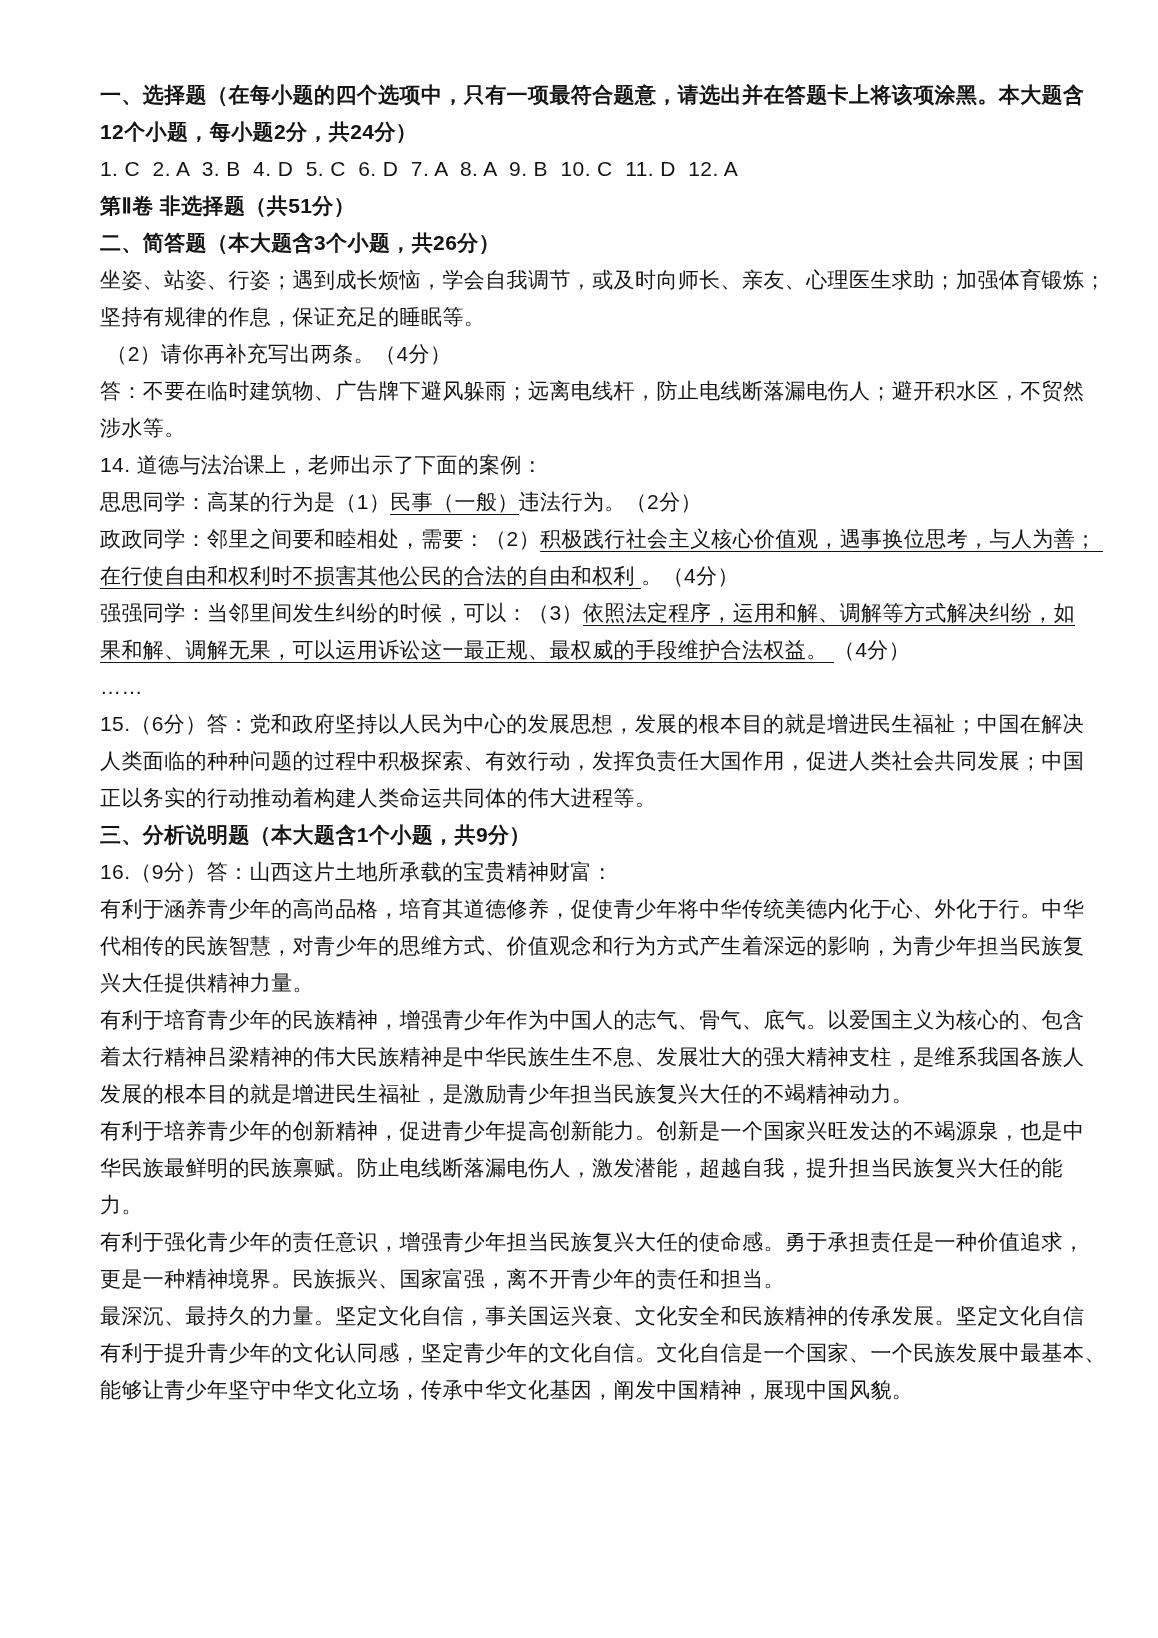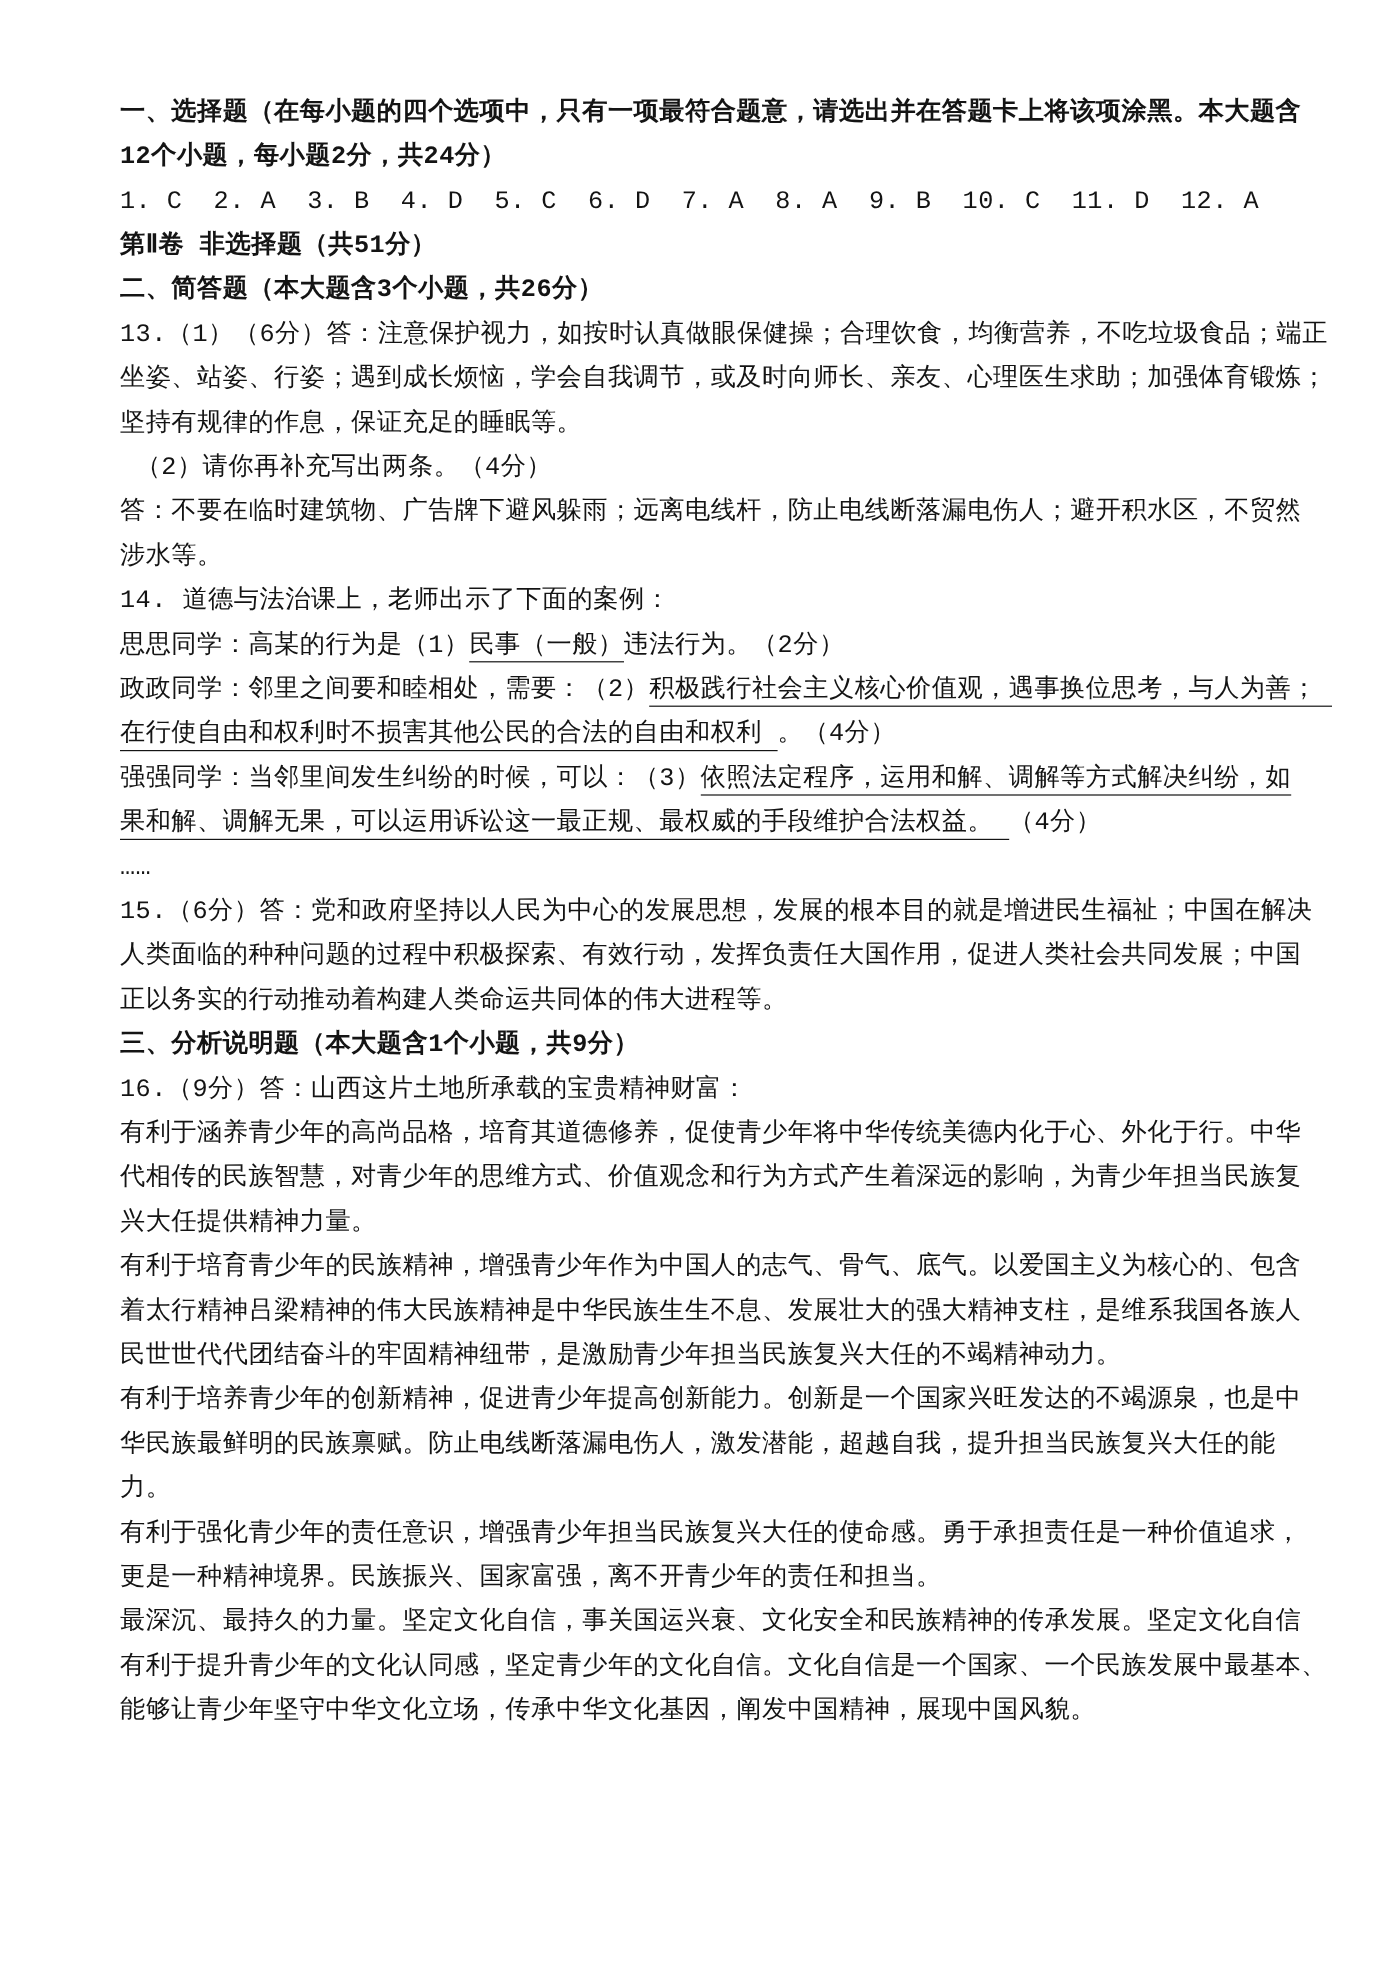--- a/index.html
+++ b/index.html
@@ -6,21 +6,21 @@
     margin: 0;
     padding: 0;
     background: #ffffff;
   }
   .page {
     position: relative;
     width: 1158px;
     height: 1638px;
     background: #ffffff;
     overflow: hidden;
-    font-family: Liberation Mono, monospace;
+    font-family: Liberation Sans, sans-serif;
     color: #141414;
     border-radius: 28px;
   }
   .content {
     position: absolute;
     left: 100px;
     top: 76px;
     width: 968px;
   }
   .line {
@@ -40,21 +40,20 @@
 <body>
 
 <div class="page">
   <div class="content">
 
     <div class="line bold">一、选择题（在每小题的四个选项中，只有一项最符合题意，请选出并在答题卡上将该项涂黑。本大题含</div>
     <div class="line bold">12个小题，每小题2分，共24分）</div>
     <div class="line">1. C  2. A  3. B  4. D  5. C  6. D  7. A  8. A  9. B  10. C  11. D  12. A</div>
     <div class="line bold center">第Ⅱ卷 非选择题（共51分）</div>
     <div class="line bold">二、简答题（本大题含3个小题，共26分）</div>
-    <div class="line">13.（1）（6分）答：注意保护视力，如按时认真做眼保健操；合理饮食，均衡营养，不吃垃圾食品；端正</div>
     <div class="line">坐姿、站姿、行姿；遇到成长烦恼，学会自我调节，或及时向师长、亲友、心理医生求助；加强体育锻炼；</div>
     <div class="line">坚持有规律的作息，保证充足的睡眠等。</div>
     <div class="line"> （2）请你再补充写出两条。（4分）</div>
     <div class="line">答：不要在临时建筑物、广告牌下避风躲雨；远离电线杆，防止电线断落漏电伤人；避开积水区，不贸然</div>
     <div class="line">涉水等。</div>
     <div class="line">14. 道德与法治课上，老师出示了下面的案例：</div>
 
     <div class="line"><span>思思同学：高某的行为是（1）</span><span class="u">民事（一般）</span><span>违法行为。（2分）</span></div>
 
     <div class="line"><span>政政同学：邻里之间要和睦相处，需要：（2）</span><span class="u">积极践行社会主义核心价值观，遇事换位思考，与人为善； </span></div>
@@ -69,21 +68,21 @@
     <div class="line">15.（6分）答：党和政府坚持以人民为中心的发展思想，发展的根本目的就是增进民生福祉；中国在解决</div>
     <div class="line">人类面临的种种问题的过程中积极探索、有效行动，发挥负责任大国作用，促进人类社会共同发展；中国</div>
     <div class="line">正以务实的行动推动着构建人类命运共同体的伟大进程等。</div>
     <div class="line bold">三、分析说明题（本大题含1个小题，共9分）</div>
     <div class="line">16.（9分）答：山西这片土地所承载的宝贵精神财富：</div>
     <div class="line">有利于涵养青少年的高尚品格，培育其道德修养，促使青少年将中华传统美德内化于心、外化于行。中华</div>
     <div class="line">代相传的民族智慧，对青少年的思维方式、价值观念和行为方式产生着深远的影响，为青少年担当民族复</div>
     <div class="line">兴大任提供精神力量。</div>
     <div class="line">有利于培育青少年的民族精神，增强青少年作为中国人的志气、骨气、底气。以爱国主义为核心的、包含</div>
     <div class="line">着太行精神吕梁精神的伟大民族精神是中华民族生生不息、发展壮大的强大精神支柱，是维系我国各族人</div>
-    <div class="line">民世世代代团结奋斗的牢固精神纽带，是激励青少年担当民族复兴大任的不竭精神动力。</div>
+    <div class="line">发展的根本目的就是增进民生福祉，是激励青少年担当民族复兴大任的不竭精神动力。</div>
     <div class="line">有利于培养青少年的创新精神，促进青少年提高创新能力。创新是一个国家兴旺发达的不竭源泉，也是中</div>
     <div class="line">华民族最鲜明的民族禀赋。防止电线断落漏电伤人，激发潜能，超越自我，提升担当民族复兴大任的能</div>
     <div class="line">力。</div>
     <div class="line">有利于强化青少年的责任意识，增强青少年担当民族复兴大任的使命感。勇于承担责任是一种价值追求，</div>
     <div class="line">更是一种精神境界。民族振兴、国家富强，离不开青少年的责任和担当。</div>
     <div class="line">最深沉、最持久的力量。坚定文化自信，事关国运兴衰、文化安全和民族精神的传承发展。坚定文化自信</div>
     <div class="line">有利于提升青少年的文化认同感，坚定青少年的文化自信。文化自信是一个国家、一个民族发展中最基本、</div>
     <div class="line">能够让青少年坚守中华文化立场，传承中华文化基因，阐发中国精神，展现中国风貌。</div>
 
   </div>

